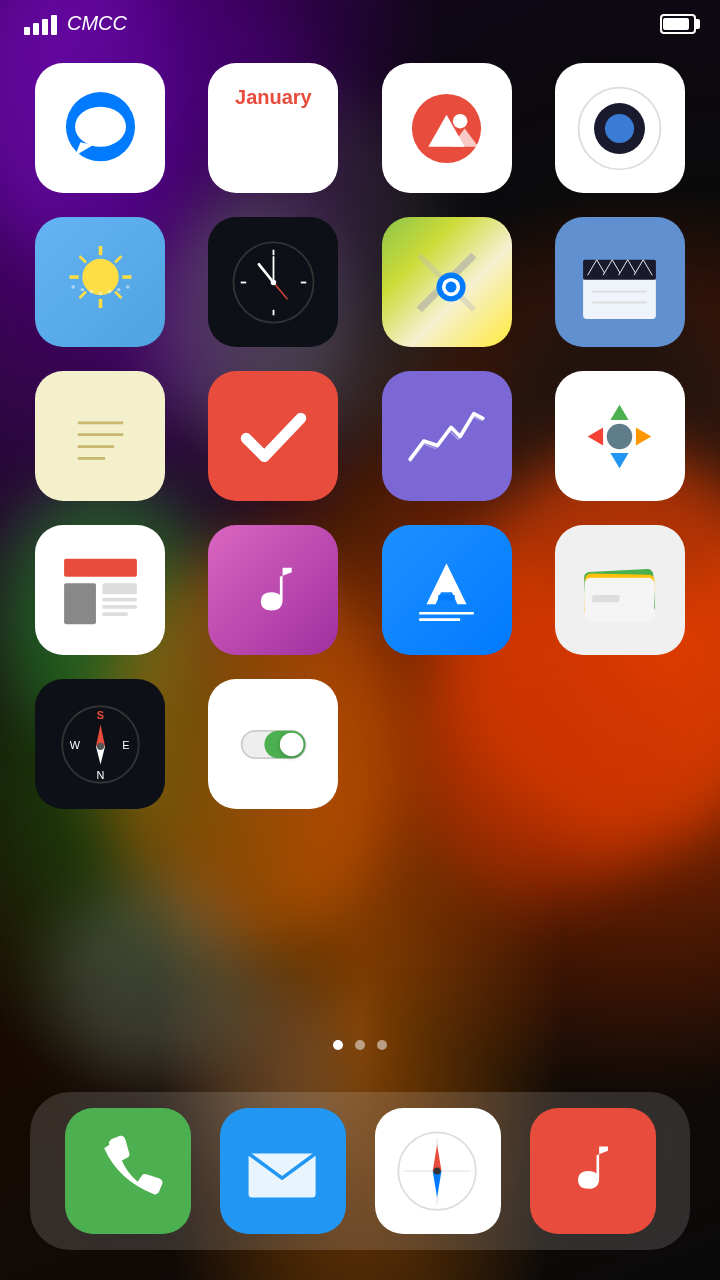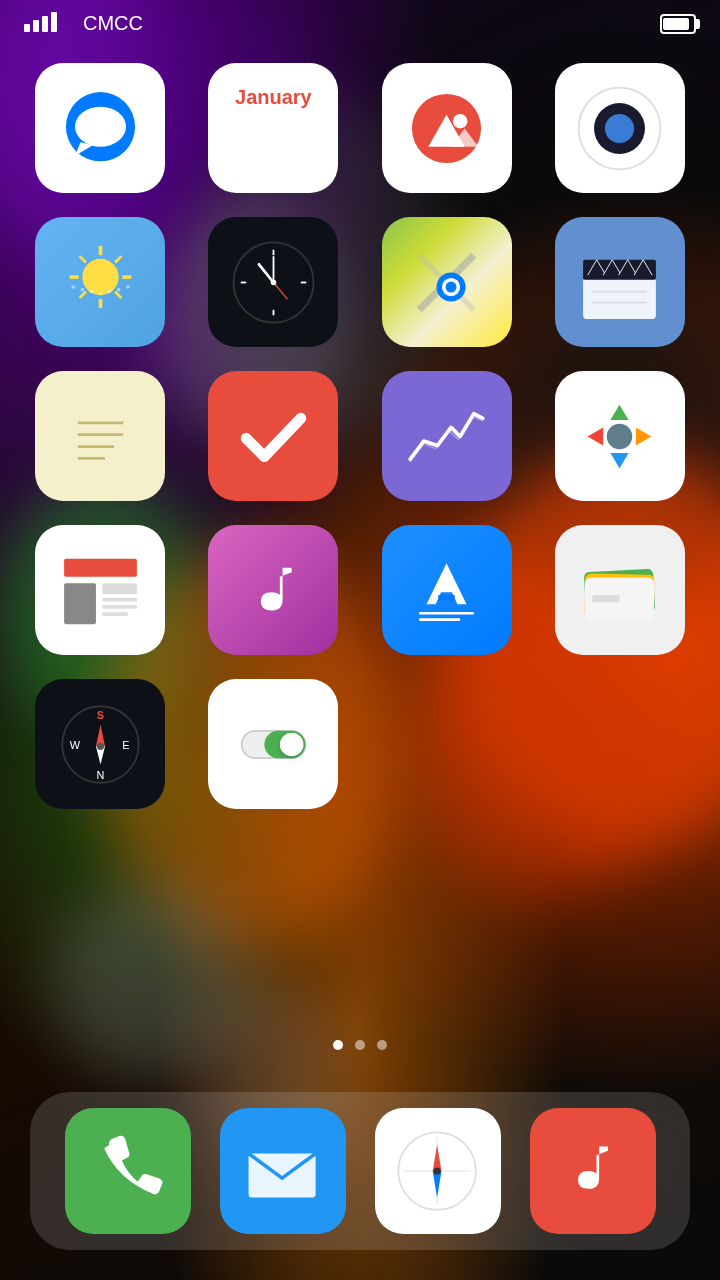--- a/index.html
+++ b/index.html
@@ -41,22 +41,23 @@
       justify-content: space-between;
       align-items: center;
       padding: 12px 24px 8px;
       color: white;
       font-size: 22px;
       font-weight: 600;
     }
 
     .status-left {
       display: flex;
-      align-items: flex-start;
-      gap: 22px;
+      align-items: flex-end;
+      gap: 6px;
+      font-style: italic;
     }
 
     .signal-bars {
       display: flex;
       align-items: flex-end;
       gap: 3px;
     }
 
     .signal-bar {
       background: white;

